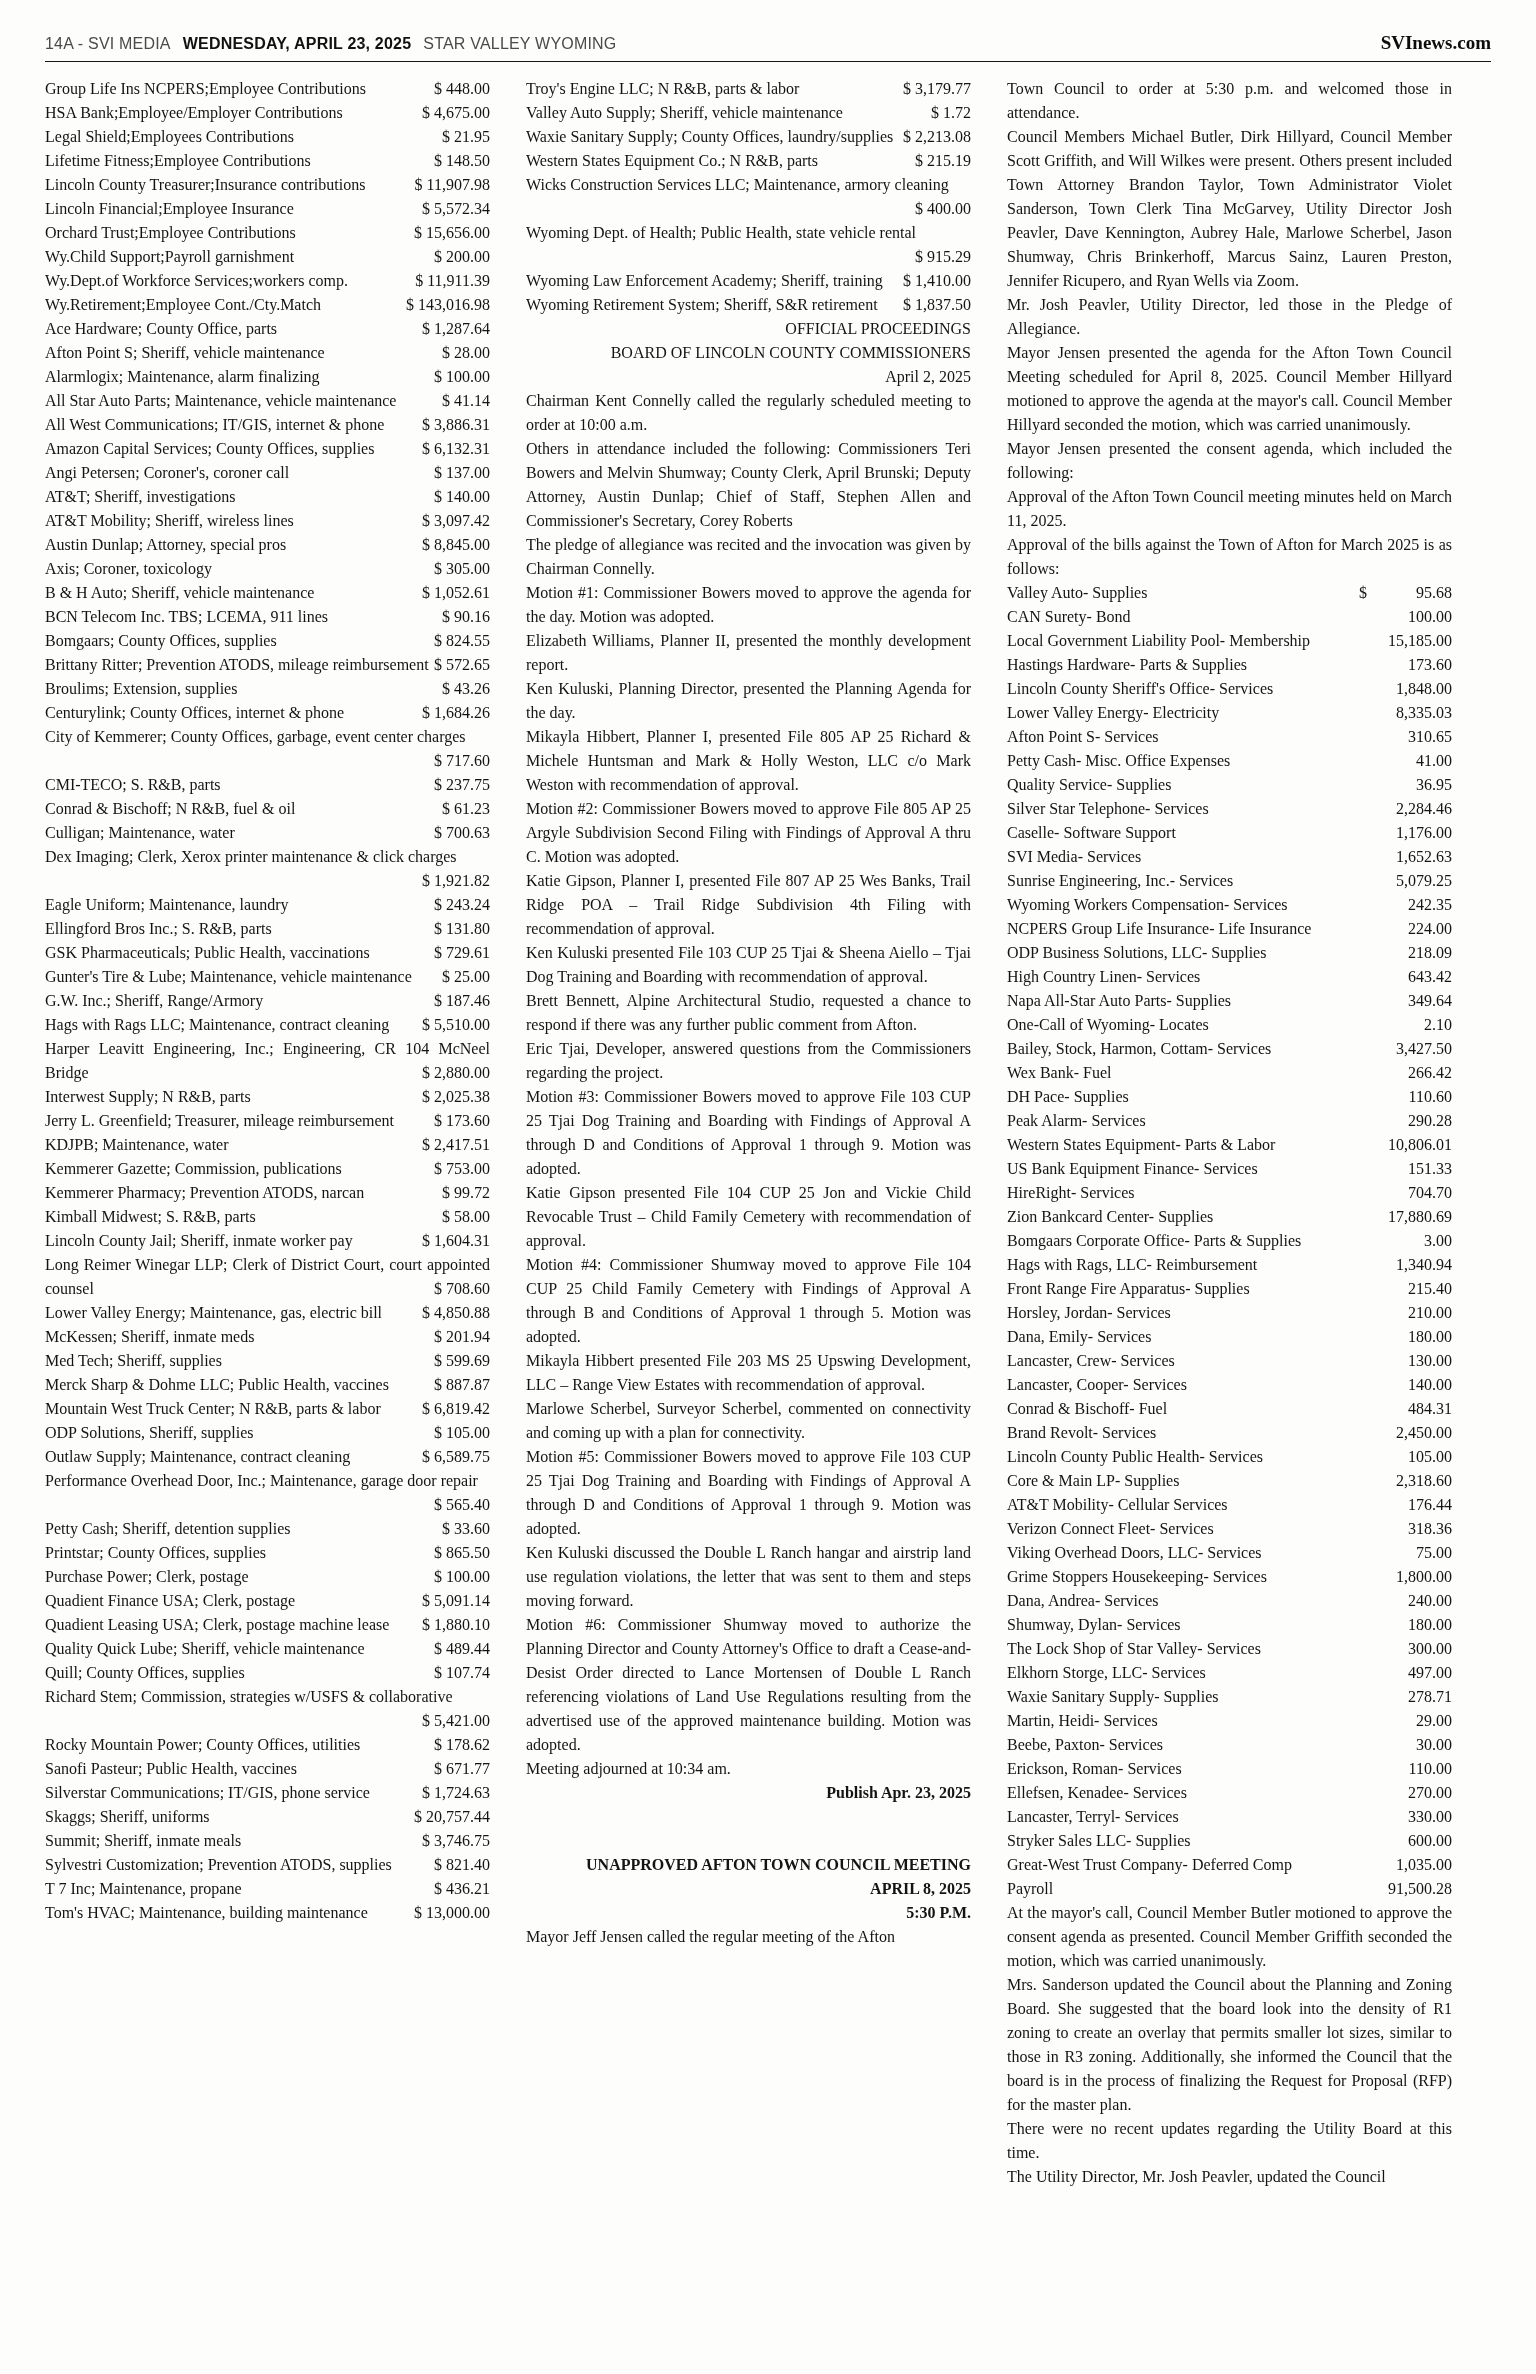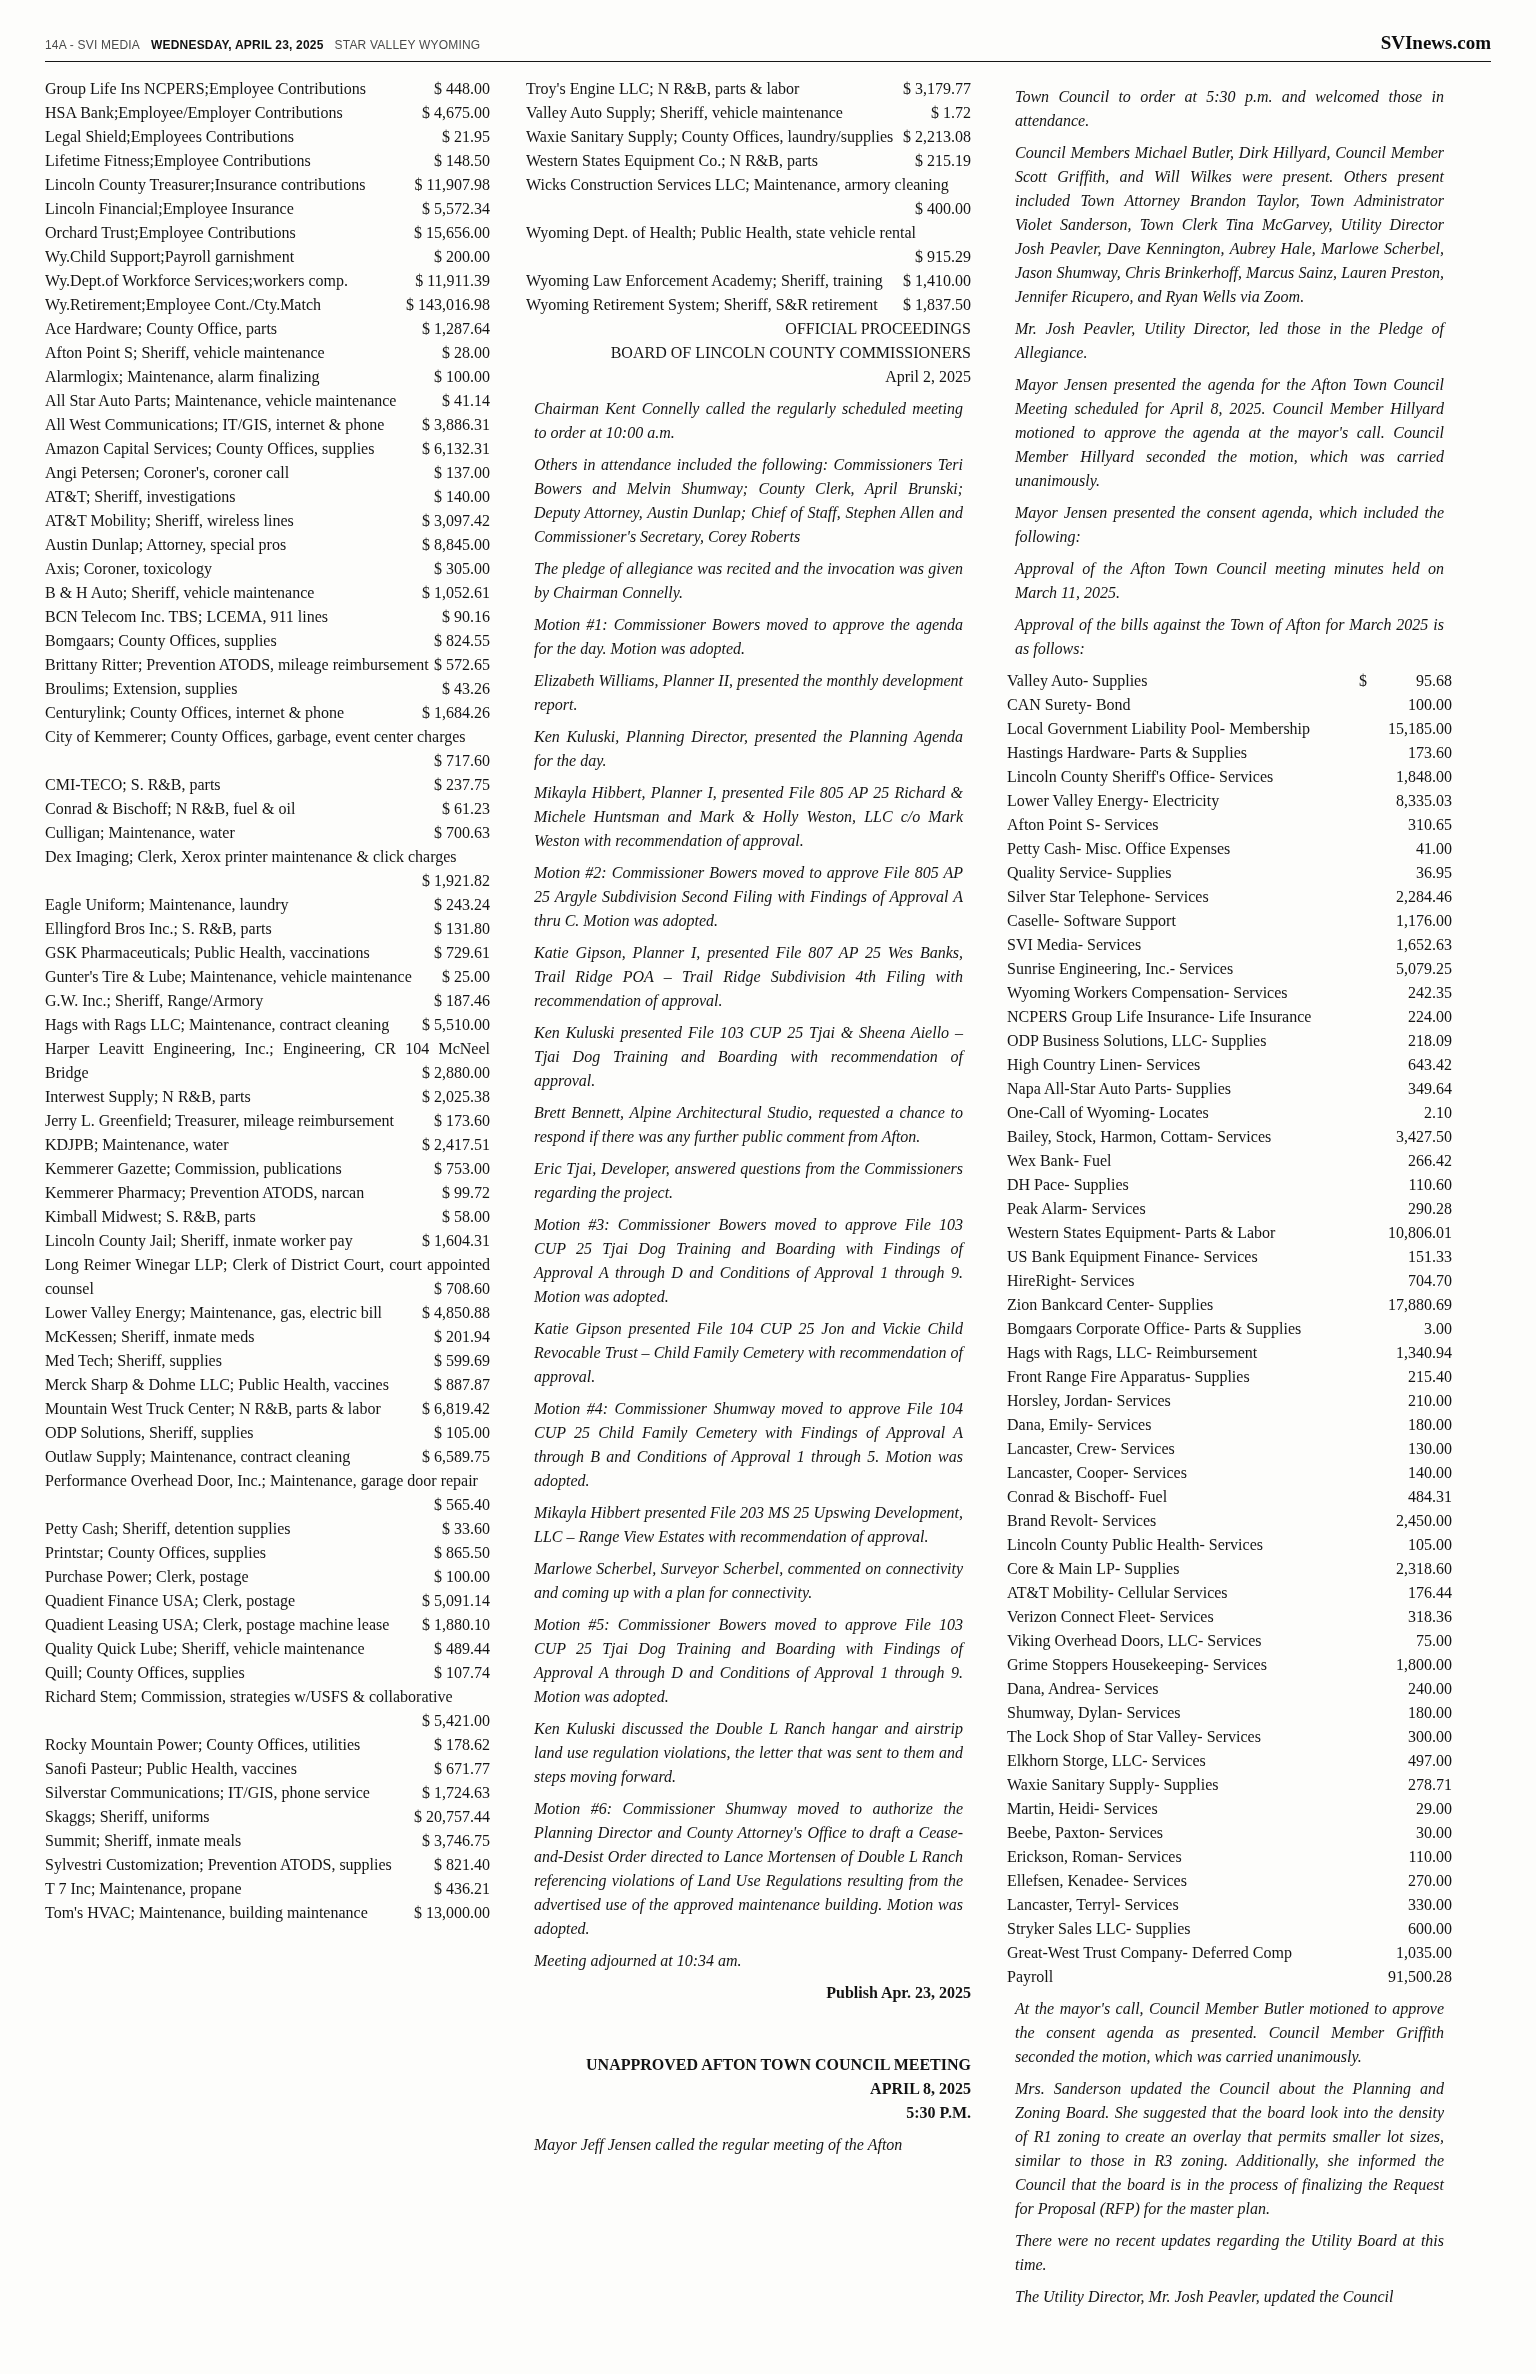--- a/index.html
+++ b/index.html
@@ -14,21 +14,21 @@
   }
   .page { padding: 32px 45px 0 45px; }
 
   .masthead {
     display: flex;
     justify-content: space-between;
     align-items: baseline;
   }
   .mh-left {
     font-family: "Liberation Sans", sans-serif;
-    font-size: 12px;
+    font-size: 16px;
     color: #4a4a4a;
     letter-spacing: 0.2px;
   }
   .mh-left .mh-seg { margin-right: 7.4px; }
   .mh-date { font-weight: bold; color: #111; }
   .mh-right {
     font-family: "Liberation Serif", serif;
     font-weight: bold;
     font-size: 19px;
     color: #0d0d0d;
@@ -49,21 +49,21 @@
     font-size: 16px;
     line-height: 24px;
     text-align: justify;
   }
 
   
   .pay-entry { text-align: justify; }
   .pay-entry::after { content: ""; display: block; clear: both; }
   .pay-amt { float: right; }
 
-  p { margin: 8px; text-align: justify; font-style: italic; }
+  p { margin: 0; text-align: justify; }
 
   .center { text-align: right; }
   .bold { font-weight: bold; }
   .publish { text-align: right; font-weight: bold; }
   .heading-gap { margin-top: 48px; }
 
   
   .bill-row { display: flex; }
   .bill-name { flex: 1; text-align: left; }
   .bill-cur { text-align: left; }

